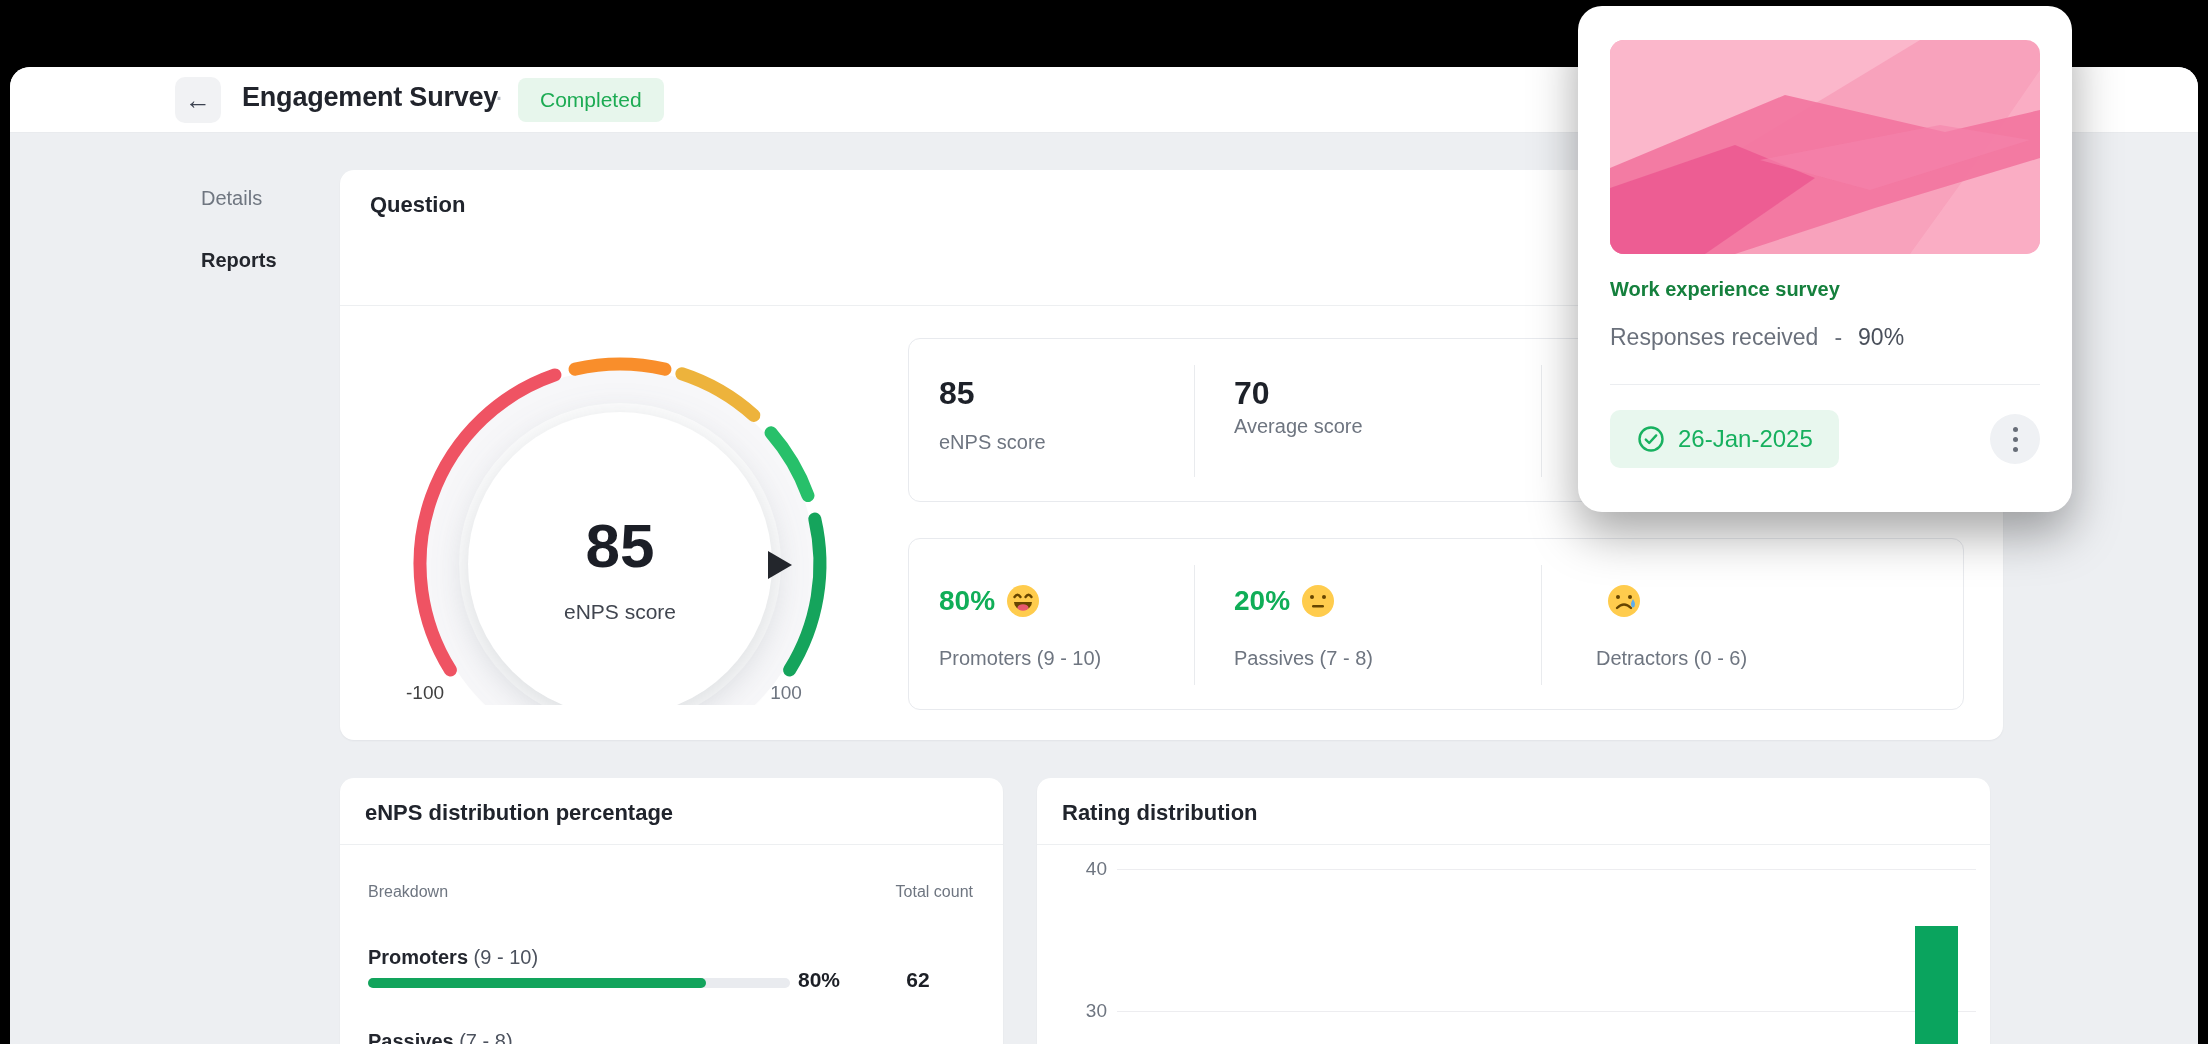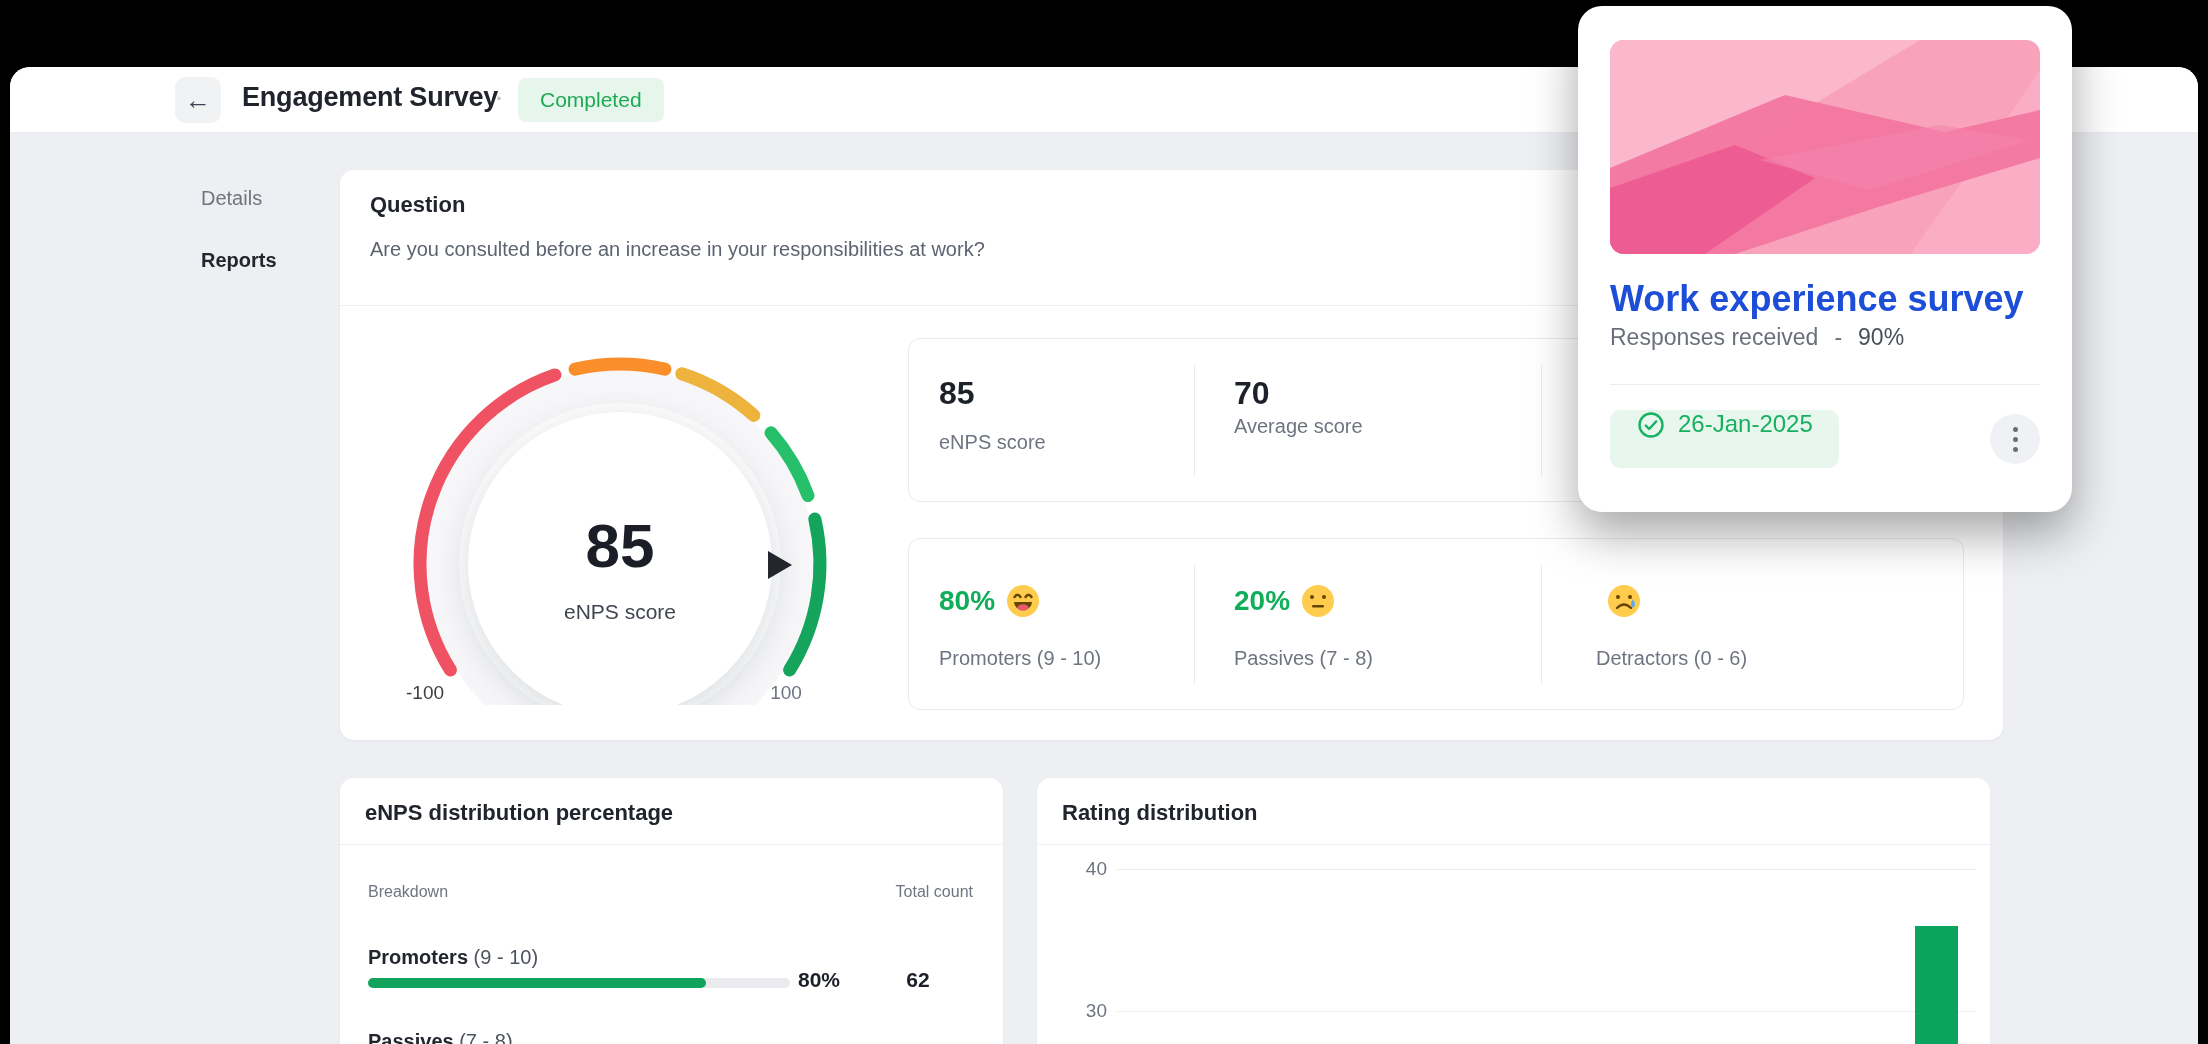--- a/index.html
+++ b/index.html
@@ -30,25 +30,25 @@
   .pct{font-size:28px;font-weight:700;color:#10ae58;}
   .gauge-wrap{position:absolute;left:55px;top:175px;width:450px;height:360px;}
   .gauge-score{position:absolute;left:125px;top:165px;width:200px;text-align:center;
           font-size:62px;font-weight:700;color:#1b1e26;}
   .gauge-sub{position:absolute;left:125px;top:255px;width:200px;text-align:center;font-size:21px;color:#40454f;}
   .gauge-min{position:absolute;left:11px;top:337px;width:100px;text-align:left;font-size:19px;color:#404040;}
   .gauge-max{position:absolute;left:341px;top:337px;width:100px;text-align:center;font-size:19px;color:#6e7580;}
   .overlay-card{position:absolute;left:1578px;top:6px;width:494px;height:506px;background:#fff;
           border-radius:24px;box-shadow:0 22px 48px rgba(0,0,0,.35);cursor:pointer;}
   .overlay-img{position:absolute;left:32px;top:34px;width:430px;height:214px;border-radius:14px;overflow:hidden;}
-  .overlay-title{position:absolute;left:32px;top:272px;font-size:36px;font-weight:700;color:#1d4ed8;}
+  .overlay-title{position:absolute;left:32px;top:272px;font-size:20px;font-weight:700;color:#15803d;}
   .overlay-sub{position:absolute;left:32px;top:318px;display:flex;gap:16px;font-size:23px;color:#6a707b;}
   .overlay-sub .resp-val{color:#4a505b;}
   .date-pill{position:absolute;left:32px;top:404px;height:58px;padding:0 26px;background:#e8f7ee;border-radius:10px;
-          display:flex;gap:12px;font-size:24px;color:#16b05e;}
+          display:flex;align-items:center;gap:12px;font-size:24px;color:#16b05e;}
   .kebab-btn{position:absolute;left:412px;top:408px;width:50px;height:50px;border-radius:50%;background:#eff1f4;
           display:flex;flex-direction:column;align-items:center;justify-content:center;gap:5px;cursor:pointer;}
   .kebab-btn i{width:5px;height:5px;border-radius:50%;background:#686e78;}
   .tbl-head{position:absolute;font-size:16px;color:#6e7580;}
   .row-label{position:absolute;font-size:20px;color:#4c525e;}
   .row-label b{color:#23262e;font-weight:700;}
   .progress-track{position:absolute;left:28px;width:422px;height:10px;border-radius:6px;background:#e9ebef;}
   .progress-fill{position:absolute;left:0;top:0;height:10px;border-radius:6px;background:#12a45c;}
   .pg-pct{position:absolute;font-size:21px;font-weight:700;color:#1c1f26;}
   .pg-count{position:absolute;font-size:21px;font-weight:600;color:#1c1f26;text-align:center;}
@@ -73,21 +73,20 @@
       <div class="hdr-title">Engagement Survey</div>
       <div class="hdr-dot">·</div>
       <div class="status-badge">Completed</div>
     </div>
 
     <div class="side-item" style="left:191px;top:120px;">Details</div>
     <div class="side-item active" style="left:191px;top:182px;">Reports</div>
 
     <div class="card" style="left:330px;top:103px;width:1650px;height:570px;padding-left:13px;">
       <div class="q-title">Question</div>
-      <div class="q-text">Are you consulted before an increase in your responsibilities at work?</div>
       <div class="divider-h" style="left:0;right:0;top:135px;"></div>
 
       <div class="gauge-wrap">
         <svg width="450" height="360" viewBox="0 0 450 360">
           <circle cx="225" cy="219" r="178" fill="none" stroke="#f0f1f4" stroke-width="34" opacity="0.55"></circle>
           <path d="M55.4,325 A200,200 0 0 1 159.9,29.9" fill="none" stroke="#EF5363" stroke-width="13" stroke-linecap="round"></path>
           <path d="M180,24.2 A200,200 0 0 1 270,24.2" fill="none" stroke="#F98E2B" stroke-width="13" stroke-linecap="round"></path>
           <path d="M286.8,28.8 A200,200 0 0 1 358.8,70.4" fill="none" stroke="#EDB33C" stroke-width="13" stroke-linecap="round"></path>
           <path d="M376,87.8 A200,200 0 0 1 413,150.6" fill="none" stroke="#27C06A" stroke-width="13" stroke-linecap="round"></path>
           <path d="M419.8,174 A200,200 0 0 1 394.6,325" fill="none" stroke="#15A45C" stroke-width="13" stroke-linecap="round"></path>

